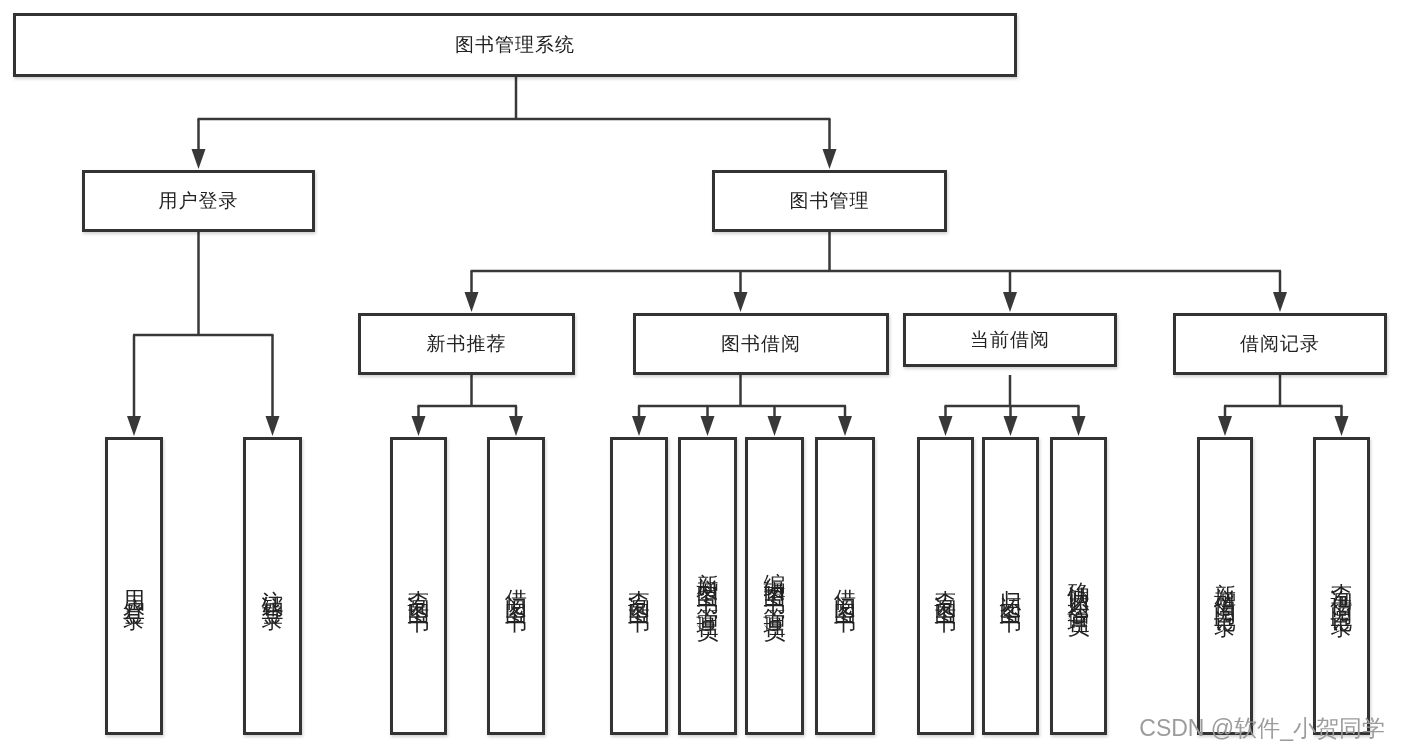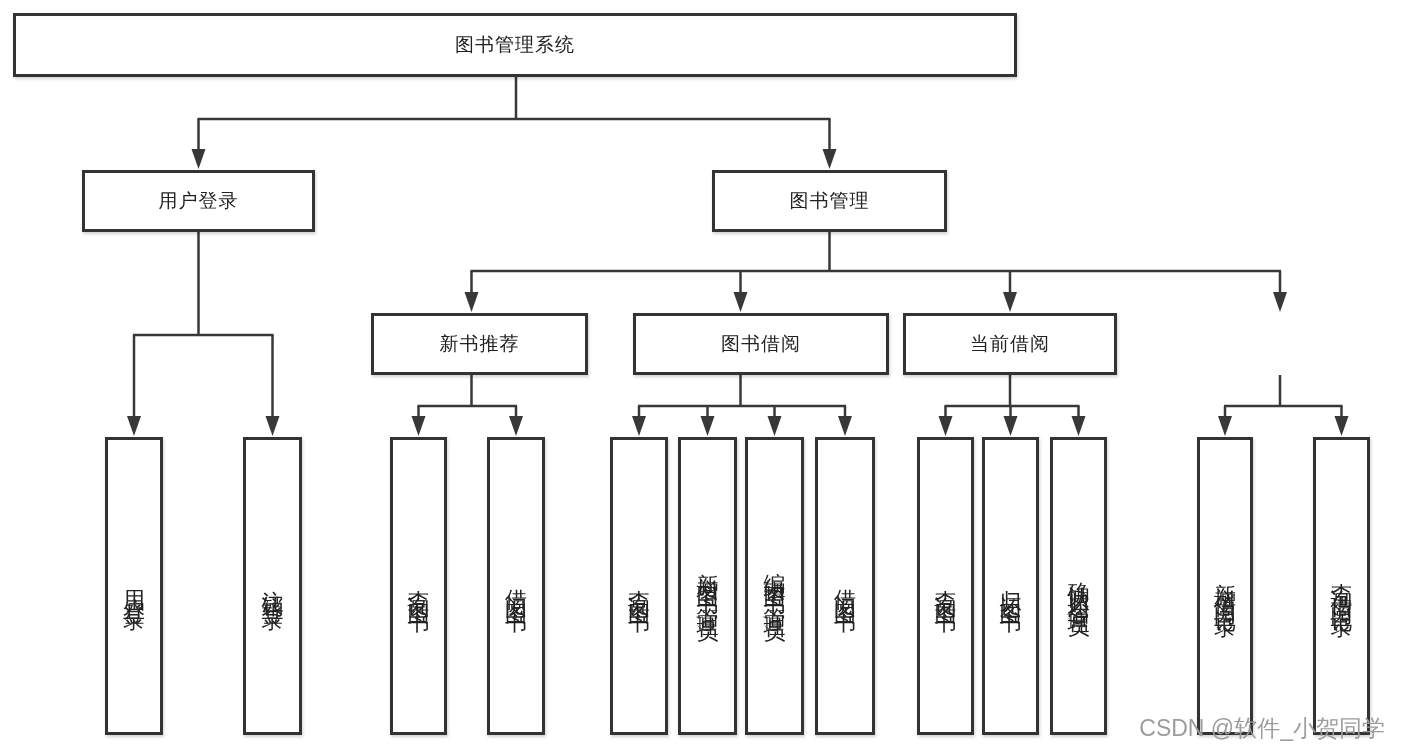--- a/index.html
+++ b/index.html
@@ -146,28 +146,31 @@
     <span class="hlabel">图书管理系统</span>
   </div>
 
   <div class="node" style="left:82px; top:170px; width:233px; height:62px;">
     <span class="hlabel">用户登录</span>
   </div>
   <div class="node" style="left:712px; top:170px; width:235px; height:62px;">
     <span class="hlabel">图书管理</span>
   </div>
 
-  <div class="node" style="left:371px; top:313px; width:217px; height:62px;">
+  <div class="node" style="left:358px; top:313px; width:217px; height:62px;">
     <span class="hlabel">新书推荐</span>
   </div>
   <div class="node" style="left:633px; top:313px; width:256px; height:62px;">
     <span class="hlabel">图书借阅</span>
   </div>
-  <div class="node" style="left:903px; top:313px; width:214px; height:62px;">
+  <div class="node" style="left:903px; top:313px; width:214px; height:54px;">
     <span class="hlabel">当前借阅</span>
+  </div>
+  <div class="node" style="left:1173px; top:313px; width:214px; height:62px;">
+    <span class="hlabel">借阅记录</span>
   </div>
 
   <div class="node" style="left:105px; top:437px; width:58px; height:298px;">
     <span class="vlabel">用户登录</span>
   </div>
   <div class="node" style="left:243px; top:437px; width:59px; height:298px;">
     <span class="vlabel">注销登录</span>
   </div>
 
   <div class="node" style="left:390px; top:437px; width:57px; height:298px;">

